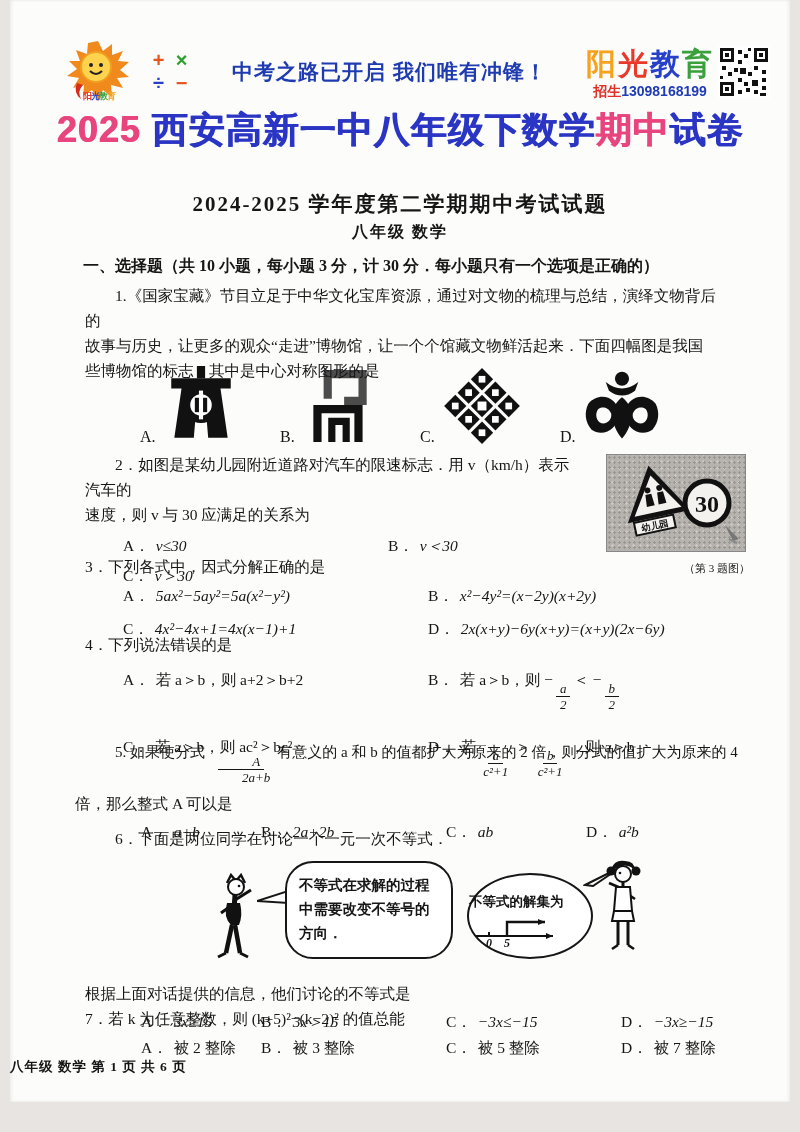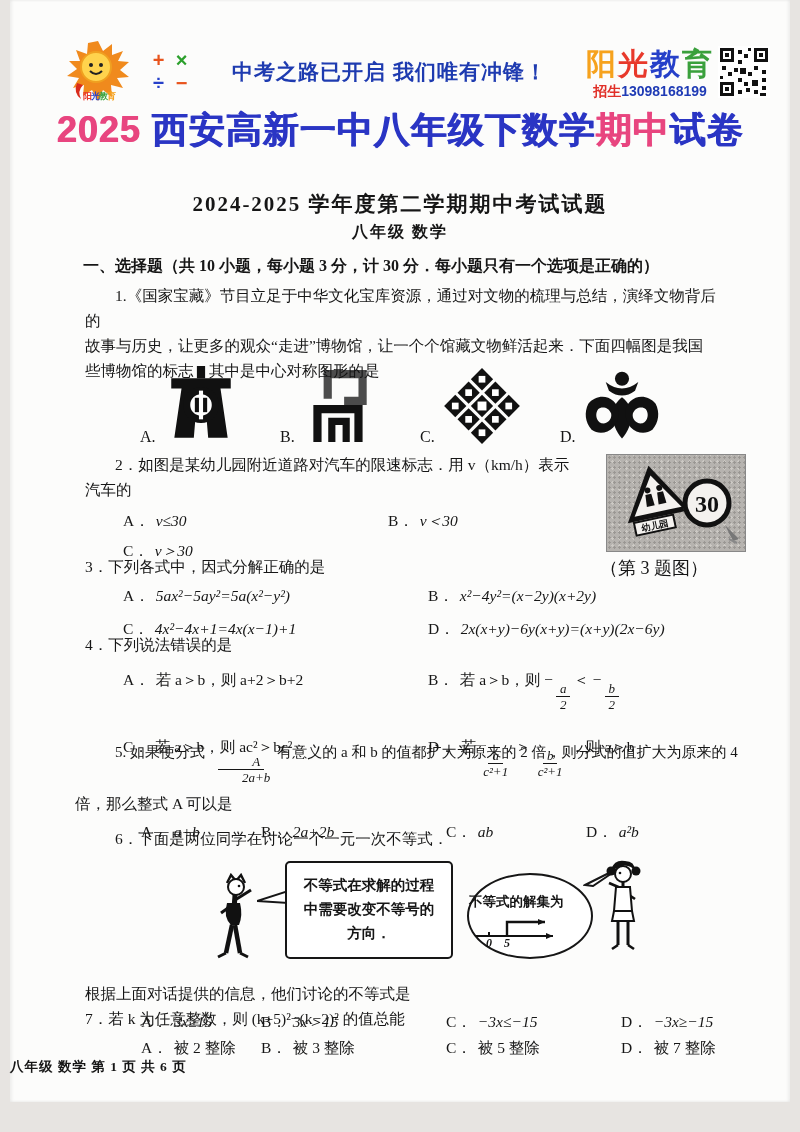--- a/index.html
+++ b/index.html
@@ -43,25 +43,25 @@
   .logoitem { width:140px; display:flex; align-items:flex-end; }
   .logoitem .lab { font-size:16px; margin-right:8px; }
   .logoitem svg { display:block; }
 
   
   .photo { position:absolute; right:-18px; top:2px; width:140px; height:98px;
     background-color:#b6b3af;
     background-image:radial-gradient(#9a9793 1px, transparent 1.4px), radial-gradient(#ccc9c4 1px, transparent 1.4px);
     background-size:5px 5px, 7px 7px; background-position:0 0, 2px 3px;
     border:1px solid #888; }
-  .photocap { position:absolute; right:-22px; top:104px; width:150px; text-align:left; font-size:18px; }
+  .photocap { position:absolute; right:-22px; top:104px; width:150px; text-align:right; font-size:11px; }
 
   
   .cartoon { position:relative; height:126px; margin-top:4px; }
-  .bubble-rect { position:absolute; left:200px; top:6px; width:168px; height:98px; background:#fff; border:2px solid #161616; border-radius:5px; padding:10px 12px; font-size:14.5px; line-height:24px; font-weight:bold;text-align:center; }
+  .bubble-rect { position:absolute; left:200px; top:6px; width:168px; height:98px; background:#fff; border:2px solid #161616; border-radius:28px; padding:10px 12px; font-size:14.5px; line-height:24px; font-weight:bold; }
   .tail1 { position:absolute; left:172px; top:34px; }
   .bubble-ell { position:absolute; left:382px; top:18px; width:126px; height:86px; background:#fff; border:2px solid #161616; border-radius:50%; font-size:13.5px; font-weight:bold; padding-top:14px; }
   .tail2 { position:absolute; left:498px; top:10px; }
   .figL { position:absolute; left:128px; top:18px; }
   .figR { position:absolute; left:516px; top:4px; }
 
   .footer { position:absolute; top:1058px; left:0; right:0; text-align:left; font-size:13.5px; font-weight:bold; letter-spacing:1px; }
 </style>
 </head>
 <body>
@@ -203,20 +203,21 @@
         <path d="M20 12 Q35 24 50 12 L47 20 Q35 29 23 20 Z" fill="#111"></path>
         <path d="M35 26 C46 34 47 50 35 64 C23 50 24 34 35 26 Z" fill="#111"></path>
         <path d="M4 32 C14 20 31 26 32 40 C32 56 17 63 7 56 C1 49 0 40 4 32 Z M13 37 C10 41 11 48 16 50 C22 51 26 46 25 41 C23 35 16 34 13 37 Z" fill="#111" fill-rule="evenodd"></path>
         <path d="M66 32 C56 20 39 26 38 40 C38 56 53 63 63 56 C69 49 70 40 66 32 Z M57 37 C60 41 59 48 54 50 C48 51 44 46 45 41 C47 35 54 34 57 37 Z" fill="#111" fill-rule="evenodd"></path>
       </svg>
     </div>
   </div>
 
   <div class="block" style="top:452px">
     <div class="indent" style="margin-right:150px">2．如图是某幼儿园附近道路对汽车的限速标志．用 v（km/h）表示汽车的</div>
+    <div style="margin-right:150px">速度，则 v 与 30 应满足的关系为</div>
     <div class="opts" style="grid-template-columns:265px 1fr; margin-top:6px">
       <div><span class="olabel">A．</span><span class="m">v≤30</span></div>
       <div><span class="olabel">B．</span><span class="m">v＜30</span></div>
       <div><span class="olabel">C．</span><span class="m">v＞30</span></div>
     </div>
 
     <div class="photo">
       <svg width="138" height="96" viewBox="0 0 138 96">
         <g transform="rotate(-12 48 42)">
           <polygon points="48,10 80,62 16,62" fill="#111"></polygon>

